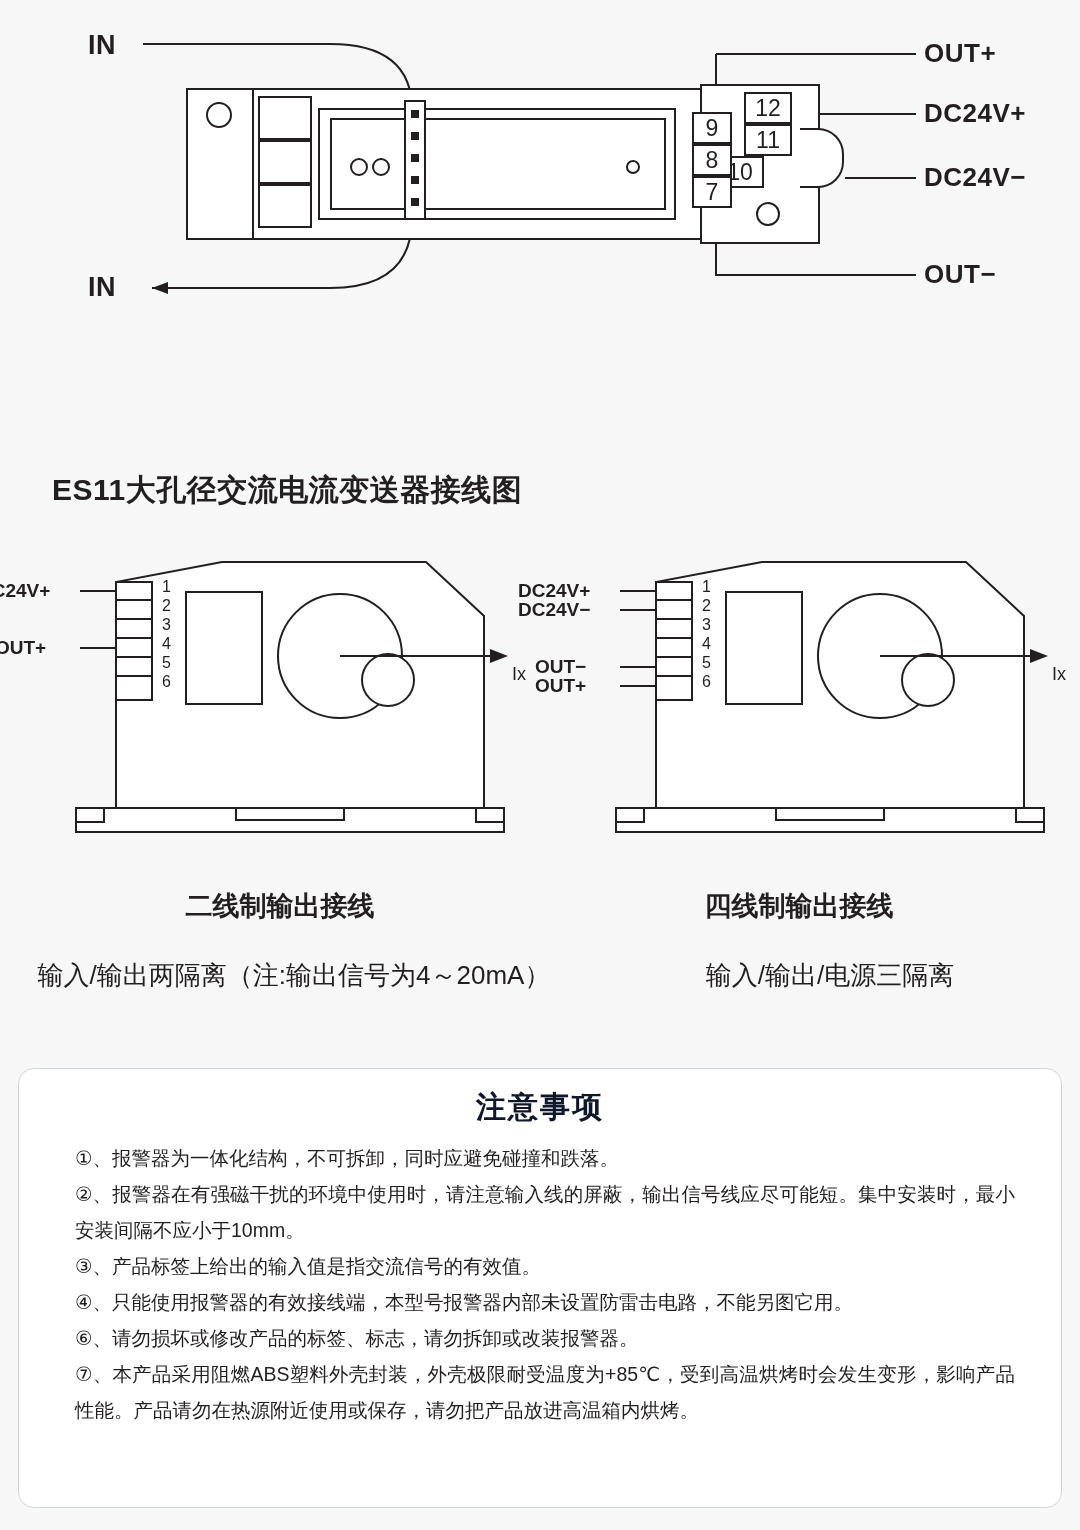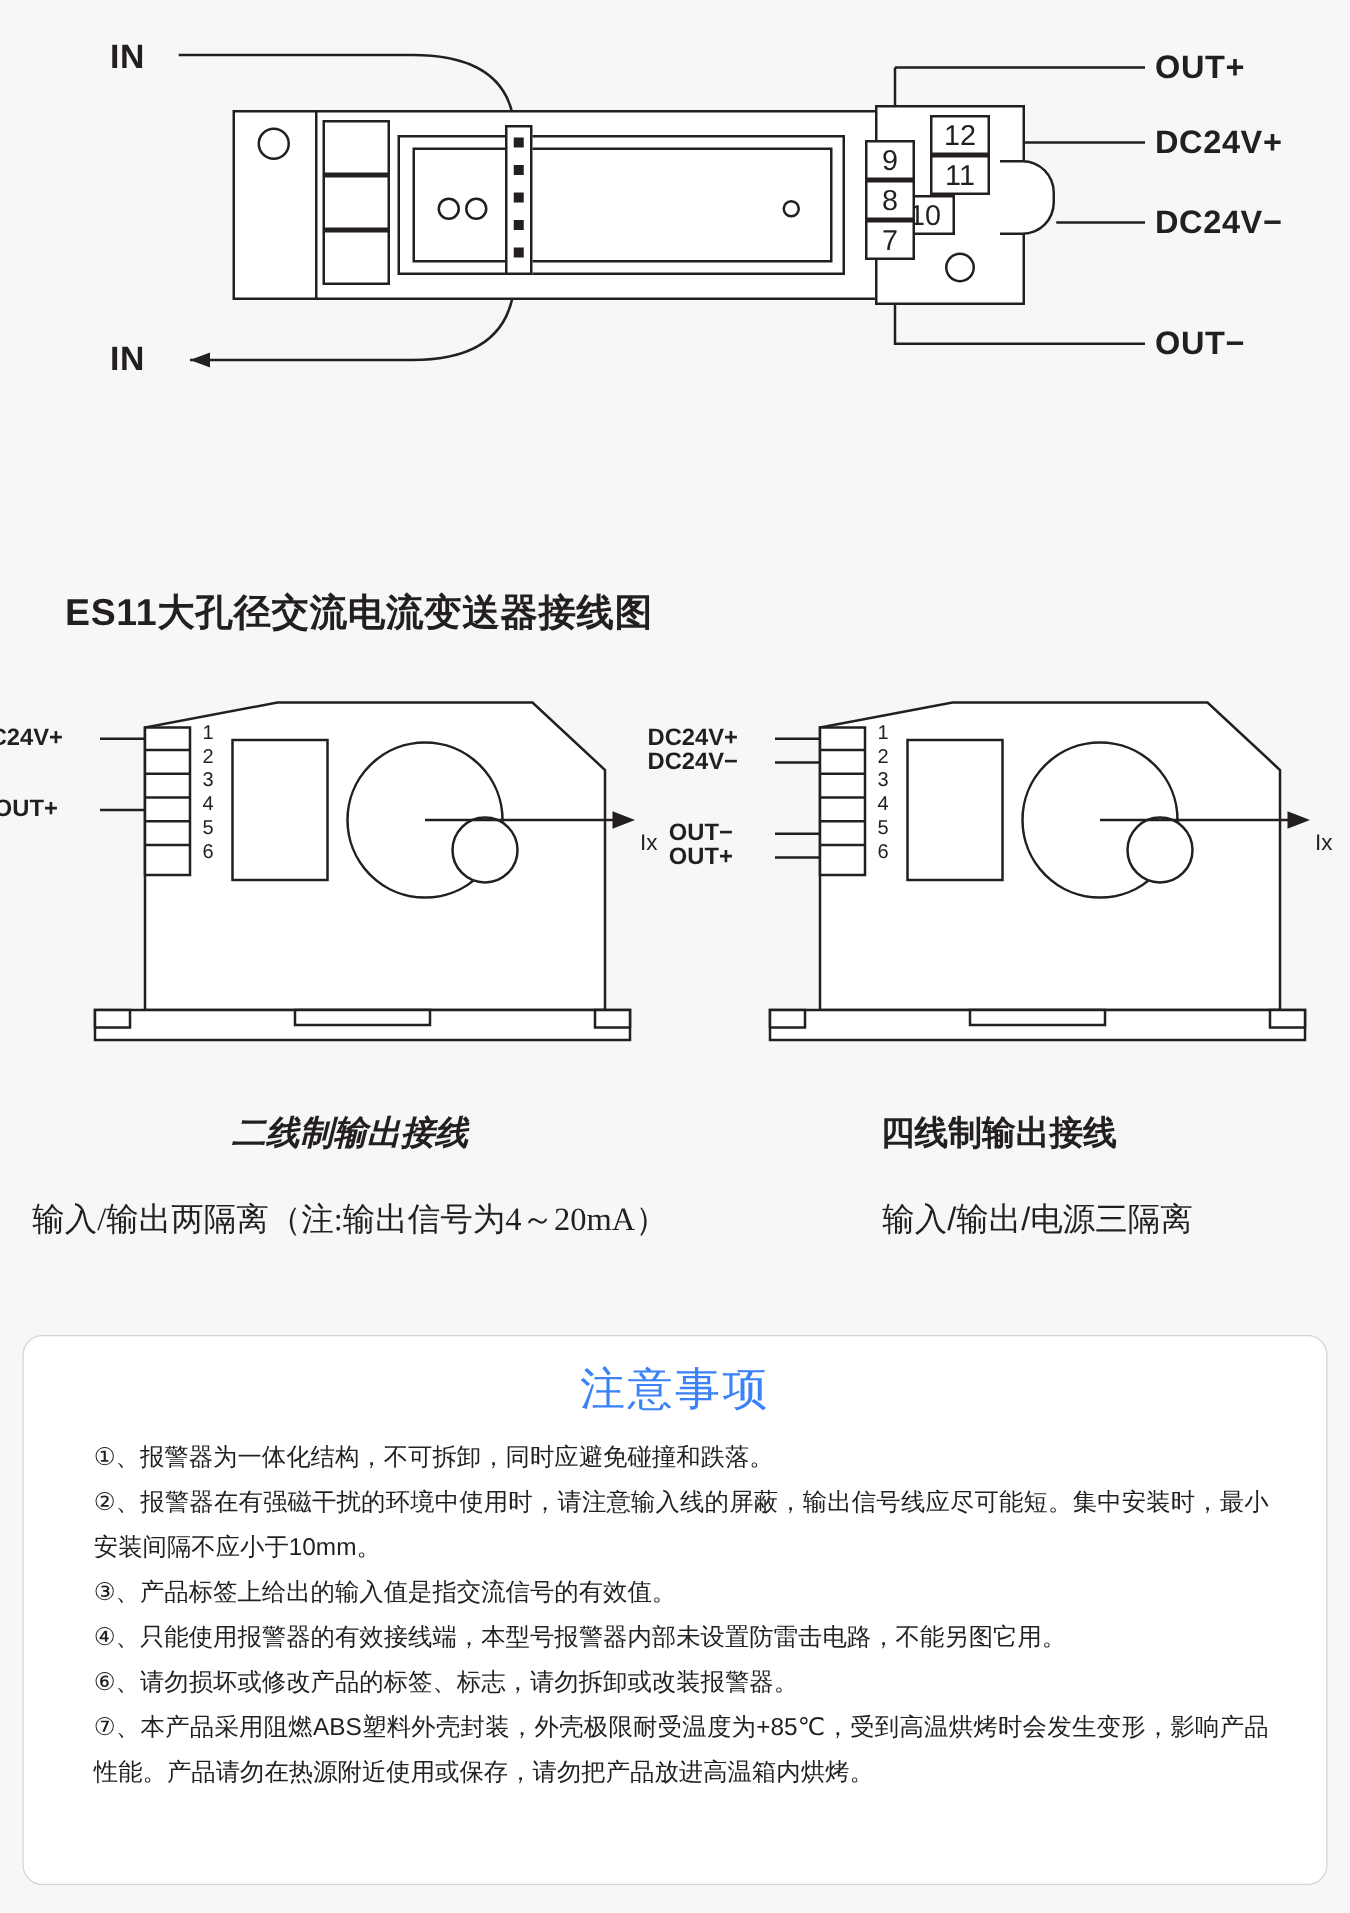--- a/index.html
+++ b/index.html
@@ -187,23 +187,23 @@
     width: 1044px; height: 440px;
     border: 1px solid #cfd6db;
     border-radius: 16px;
     background: #fff;
     box-sizing: border-box;
   }
   #notes h2 {
     margin: 0;
     padding: 18px 0 10px 0;
     text-align: center;
-    font-size: 36px;
-    font-weight: normal;
-    color: #3b82f6;
+    font-size: 30px;
+    font-weight: bold;
+    color: #0f172a;
     letter-spacing: 2px;
   }
   #notes ol {
     margin: 2px;
     padding: 0 44px 0 54px;
     list-style: none;
   }
   #notes li {
     font-size: 19.5px;
     line-height: 36px;
@@ -314,22 +314,22 @@
     <div class="pin-num" style="left:122px;top:64px;">3</div>
     <div class="pin-num" style="left:122px;top:83px;">4</div>
     <div class="pin-num" style="left:122px;top:102px;">5</div>
     <div class="pin-num" style="left:122px;top:121px;">6</div>
 
     <div class="pin-label" style="left:-62px;top:28px;font-weight:bold;">DC24V+</div>
     <div class="pin-label" style="left:-45px;top:85px;font-weight:bold;">OUT+</div>
     <div class="ix" style="left:472px;top:112px;">Ix</div>
   </div>
 
-  <div class="mod-caption" style="left:40px;top:888px;width:480px;font-style:italic;">二线制输出接线</div>
-  <div class="mod-sub" style="left:0px;top:958px;width:560px;font-family:Liberation Serif, serif;">输入/输出两隔离（注:输出信号为4～20mA）</div>
+  <div class="mod-caption" style="left:40px;top:888px;width:480px;">二线制输出接线</div>
+  <div class="mod-sub" style="left:14px;top:958px;width:560px;">输入/输出两隔离（注:输出信号为4～20mA）</div>
 
   <div class="mod" style="left:580px;top:552px;">
     <svg width="500" height="300">
       <path d="M76,256 L76,30 L182,10 L386,10 L444,64 L444,256 Z" fill="#ffffff" stroke="#231f20" stroke-width="2"></path>
       <rect x="146" y="40" width="76" height="112" fill="#ffffff" stroke="#231f20" stroke-width="2"></rect>
       <circle cx="300" cy="104" r="62" fill="#ffffff" stroke="#231f20" stroke-width="2"></circle>
       <circle cx="348" cy="128" r="26" fill="#ffffff" stroke="#231f20" stroke-width="2"></circle>
       <line x1="300" y1="104" x2="452" y2="104" stroke="#231f20" stroke-width="2"></line>
       <polygon points="468,104 450,97 450,111" fill="#231f20"></polygon>
       <rect x="76" y="30" width="36" height="118" fill="#ffffff" stroke="#231f20" stroke-width="2"></rect>

